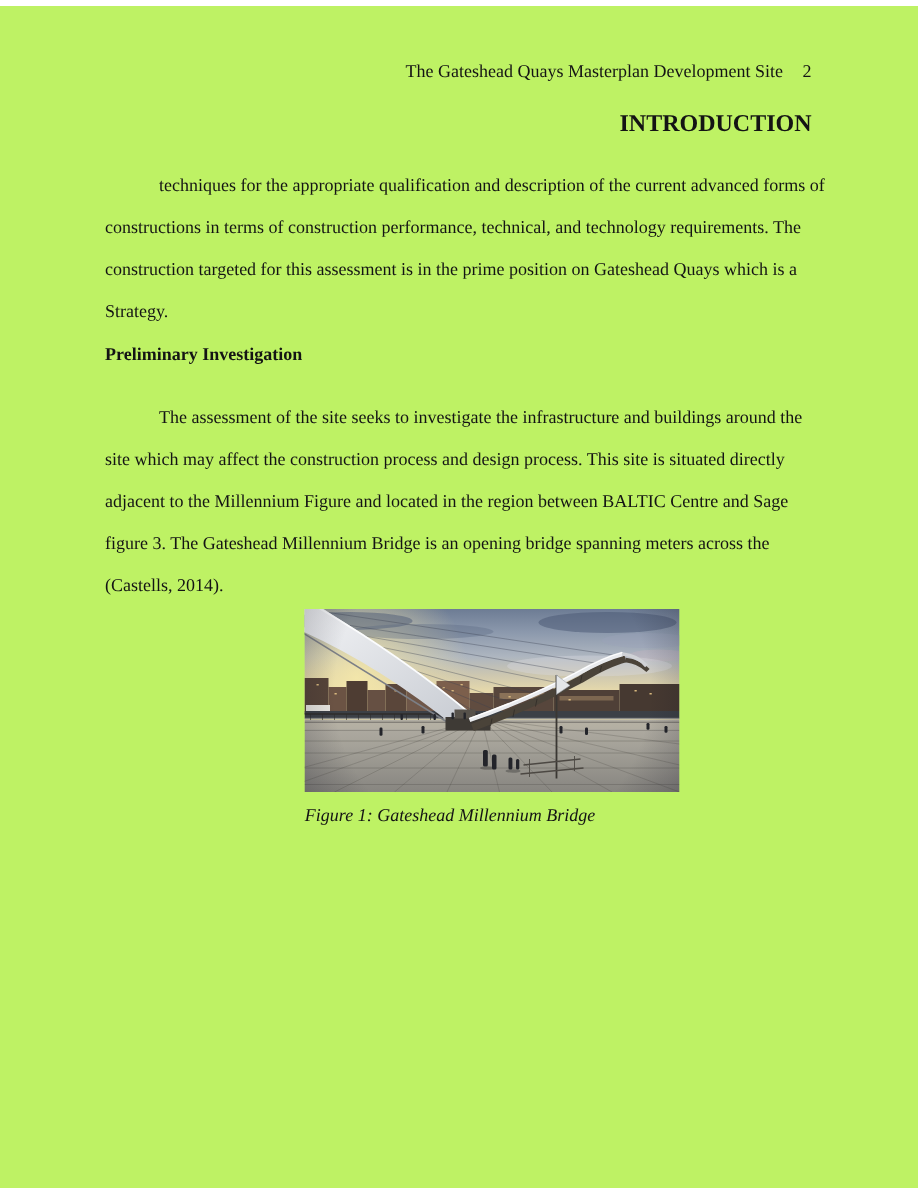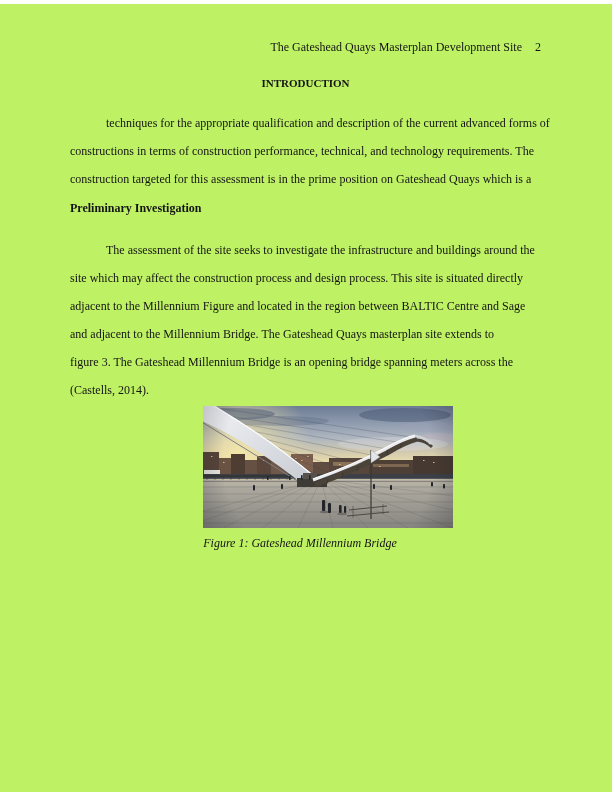--- a/index.html
+++ b/index.html
@@ -13,22 +13,22 @@
     margin:4px auto;
   }
   .content{padding:36px 71px 0 70px;}
   .page-header{
     text-align:right;
     font-size:12px;line-height:14px;
     white-space:nowrap;
   }
   .page-number{display:inline-block;margin-left:13px;}
   .main-heading{
-    text-align:center;
-    font-size:11px;font-weight:bold;
+    text-align:right;
+    font-size:16px;font-weight:bold;
     line-height:14px;
     margin:22px 0 0 0;
   }
   .para{
     font-size:12px;
     line-height:28px;
     margin:0;
   }
   .para-1{margin-top:19px;}
   .para-2{margin-top:21px;}
@@ -61,29 +61,29 @@
     <div class="page-header">
       <span>The Gateshead Quays Masterplan Development Site</span><span class="page-number">2</span>
     </div>
 
     <h1 class="main-heading">INTRODUCTION</h1>
 
     <div class="para para-1">
         <div class="tline">techniques for the appropriate qualification and description of the current advanced forms of</div>
         <div class="tline">constructions in terms of construction performance, technical, and technology requirements. The</div>
         <div class="tline">construction targeted for this assessment is in the prime position on Gateshead Quays which is a</div>
+        <div class="tline">Strategy.</div>
       </div>
 
     <h2 class="sub-heading">Preliminary Investigation</h2>
 
     <div class="para para-2">
         <div class="tline">The assessment of the site seeks to investigate the infrastructure and buildings around the</div>
         <div class="tline">site which may affect the construction process and design process. This site is situated directly</div>
         <div class="tline">adjacent to the Millennium Figure and located in the region between BALTIC Centre and Sage</div>
-        <div class="tline">and adjacent to the Millennium Bridge. The Gateshead Quays masterplan site extends to</div>
         <div class="tline">figure 3. The Gateshead Millennium Bridge is an opening bridge spanning meters across the</div>
         <div class="tline">(Castells, 2014).</div>
       </div>
 
     <figure class="figure-block" style="margin-top:2px;">
       <svg class="figure-image" viewBox="0 0 250 122" width="250" height="122" role="img" aria-label="Gateshead Millennium Bridge tilted open over a paved quayside plaza at dusk">
         <defs>
           <linearGradient id="sky" x1="0" y1="0" x2="0" y2="1">
             <stop offset="0" stop-color="#6d7c94"></stop>
             <stop offset="0.2" stop-color="#8b98ac"></stop>

